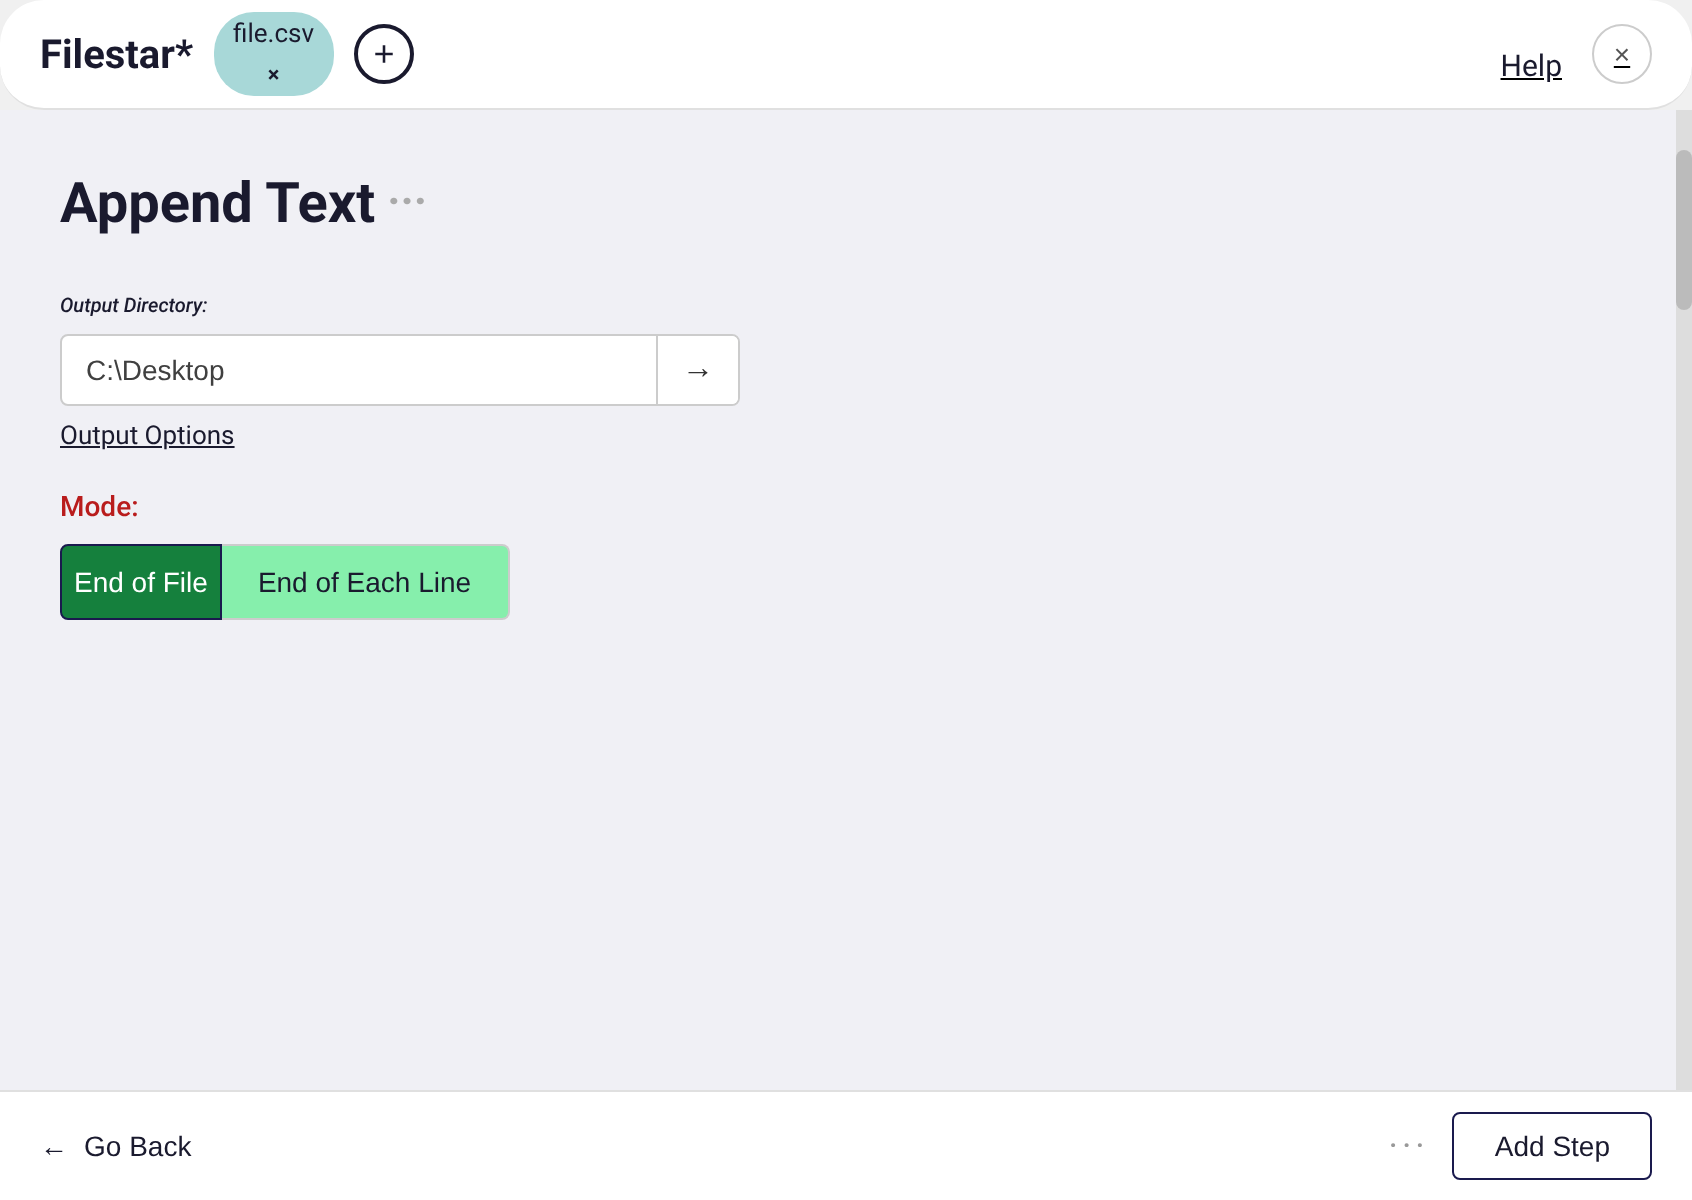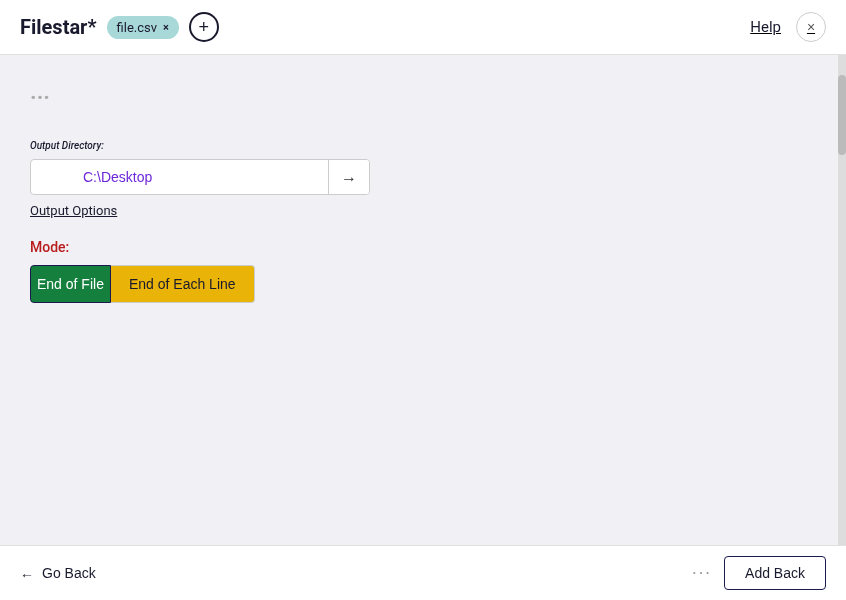--- a/index.html
+++ b/index.html
@@ -21,20 +21,21 @@
     
     .header {
       background: #ffffff;
       border-bottom: 1px solid #e0e0e0;
       padding: 0 20px;
       display: flex;
       align-items: center;
       justify-content: space-between;
       height: 55px;
       flex-shrink: 0;
+      border-radius: 22px;
     }
 
     .header-left {
       display: flex;
       align-items: center;
       gap: 10px;
     }
 
     .app-title {
       font-size: 20px;
@@ -44,20 +45,21 @@
 
     .file-tag {
       background: #a8d8d8;
       color: #1a1a2e;
       border-radius: 20px;
       padding: 4px 10px;
       font-size: 13px;
       display: flex;
       align-items: center;
       gap: 6px;
+      flex-direction: column;
     }
 
     .file-tag-close {
       cursor: pointer;
       font-size: 11px;
       color: #1a1a2e;
       font-weight: bold;
     }
 
     .add-file-btn {
@@ -70,21 +72,21 @@
       display: flex;
       align-items: center;
       justify-content: center;
       font-size: 18px;
       color: #1a1a2e;
       font-weight: 300;
     }
 
     .header-right {
       display: flex;
-      align-items: center;
+      align-items: flex-end;
       gap: 15px;
       text-decoration: underline;
     }
 
     .help-link {
       color: #1a1a2e;
       font-size: 15px;
       cursor: pointer;
       text-decoration: none;
     }
@@ -152,23 +154,22 @@
       background: white;
       overflow: hidden;
     }
 
     .directory-input {
       flex: 1;
       border: none;
       outline: none;
       padding: 8px 12px;
       font-size: 14px;
-      color: #6d28d9;
+      color: #404040;
       background: transparent;
-      margin-left: 40px;
     }
 
     .directory-arrow-btn {
       padding: 8px 12px;
       background: white;
       border: none;
       border-left: 1px solid #ccc;
       cursor: pointer;
       color: #333;
       font-size: 16px;
@@ -211,21 +212,21 @@
       color: white;
       border: 1px solid #1a1a4e;
       padding: 10px 6px;
       font-size: 14px;
       border-radius: 4px 0 0 4px;
       cursor: pointer;
       font-weight: 500;
     }
 
     .mode-btn-inactive {
-      background: #eab308;
+      background: #86efac;
       color: #1a1a2e;
       border: 1px solid #ccc;
       border-left: none;
       padding: 6px 18px;
       font-size: 14px;
       border-radius: 0 4px 4px 0;
       cursor: pointer;
     }
 
     
@@ -320,20 +321,21 @@
   </div>
   <div class="header-right">
     <span class="help-link">Help</span>
     <button class="close-btn">×</button>
   </div>
 </div>
 
 <div class="main-content">
 
   <div class="page-title">
+    <span>Append Text</span>
     <span class="title-dots">···</span>
   </div>
 
   <div class="field-group">
     <div class="field-label">Output Directory:</div>
     <div class="directory-input-row">
       <input class="directory-input" type="text" value="C:\Desktop" style="">
       <button class="directory-arrow-btn">→</button>
     </div>
     <span class="output-options-link">Output Options</span>
@@ -354,15 +356,15 @@
 
 </div>
 
 <div class="footer">
   <button class="go-back-btn">
     <span>←</span>
     <span>Go Back</span>
   </button>
   <div class="footer-right">
     <span class="more-dots">···</span>
-    <button class="add-step-btn">Add Back</button>
+    <button class="add-step-btn">Add Step</button>
   </div>
 </div>
 
 </body></html>

